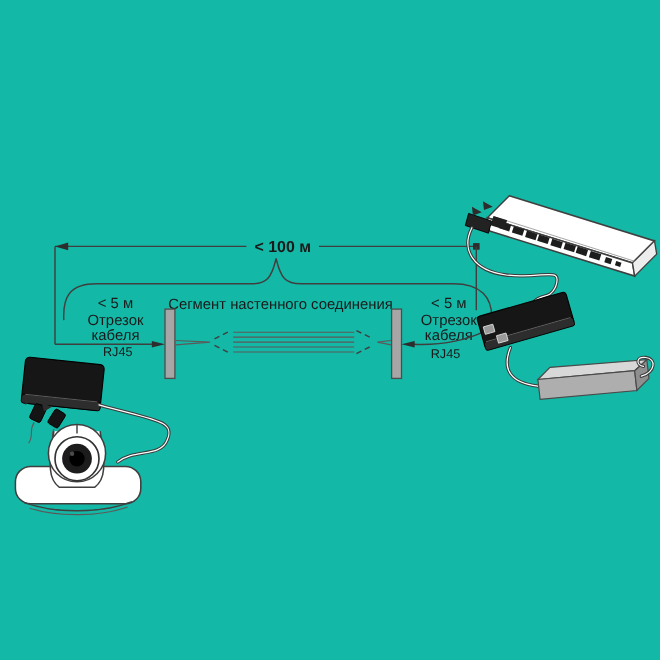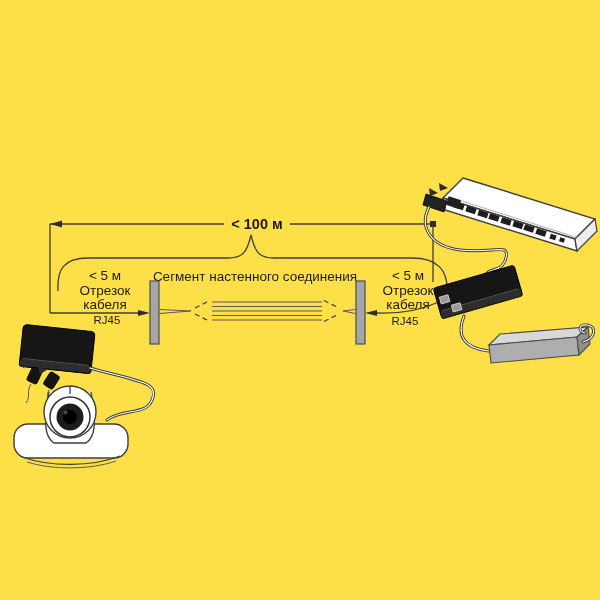--- a/index.html
+++ b/index.html
@@ -1,16 +1,16 @@
 <!DOCTYPE html>
 <html><head>
 <meta charset="utf-8">
 <style>
   html,body{margin:0;padding:0;background:#fff;}
-  .canvas{position:relative;width:600px;height:600px;background:#fde047;overflow:hidden;}
+  .canvas{position:relative;width:600px;height:600px;background:#14b8a6;overflow:hidden;}
   svg{position:absolute;left:0;top:0;}
   .t{font-family:"Liberation Sans","DejaVu Sans",sans-serif;fill:#1a1a1a;}
   .t-dim{font-size:14.5px;font-weight:bold;}
   .t-lbl{font-size:13.5px;}
   .t-rj{font-size:11.5px;}
   .ln{stroke:#3f3f3f;stroke-width:1.3;fill:none;}
   .ln-thin{stroke:#5a5a5a;stroke-width:1;fill:none;}
   .dash{stroke:#3f3f3f;stroke-width:1.3;fill:none;stroke-dasharray:5 3.5;}
   .arrow{fill:#2d2d2d;stroke:none;}
   .cable{stroke:#3a3a3a;stroke-width:3;fill:none;stroke-linecap:round;}

